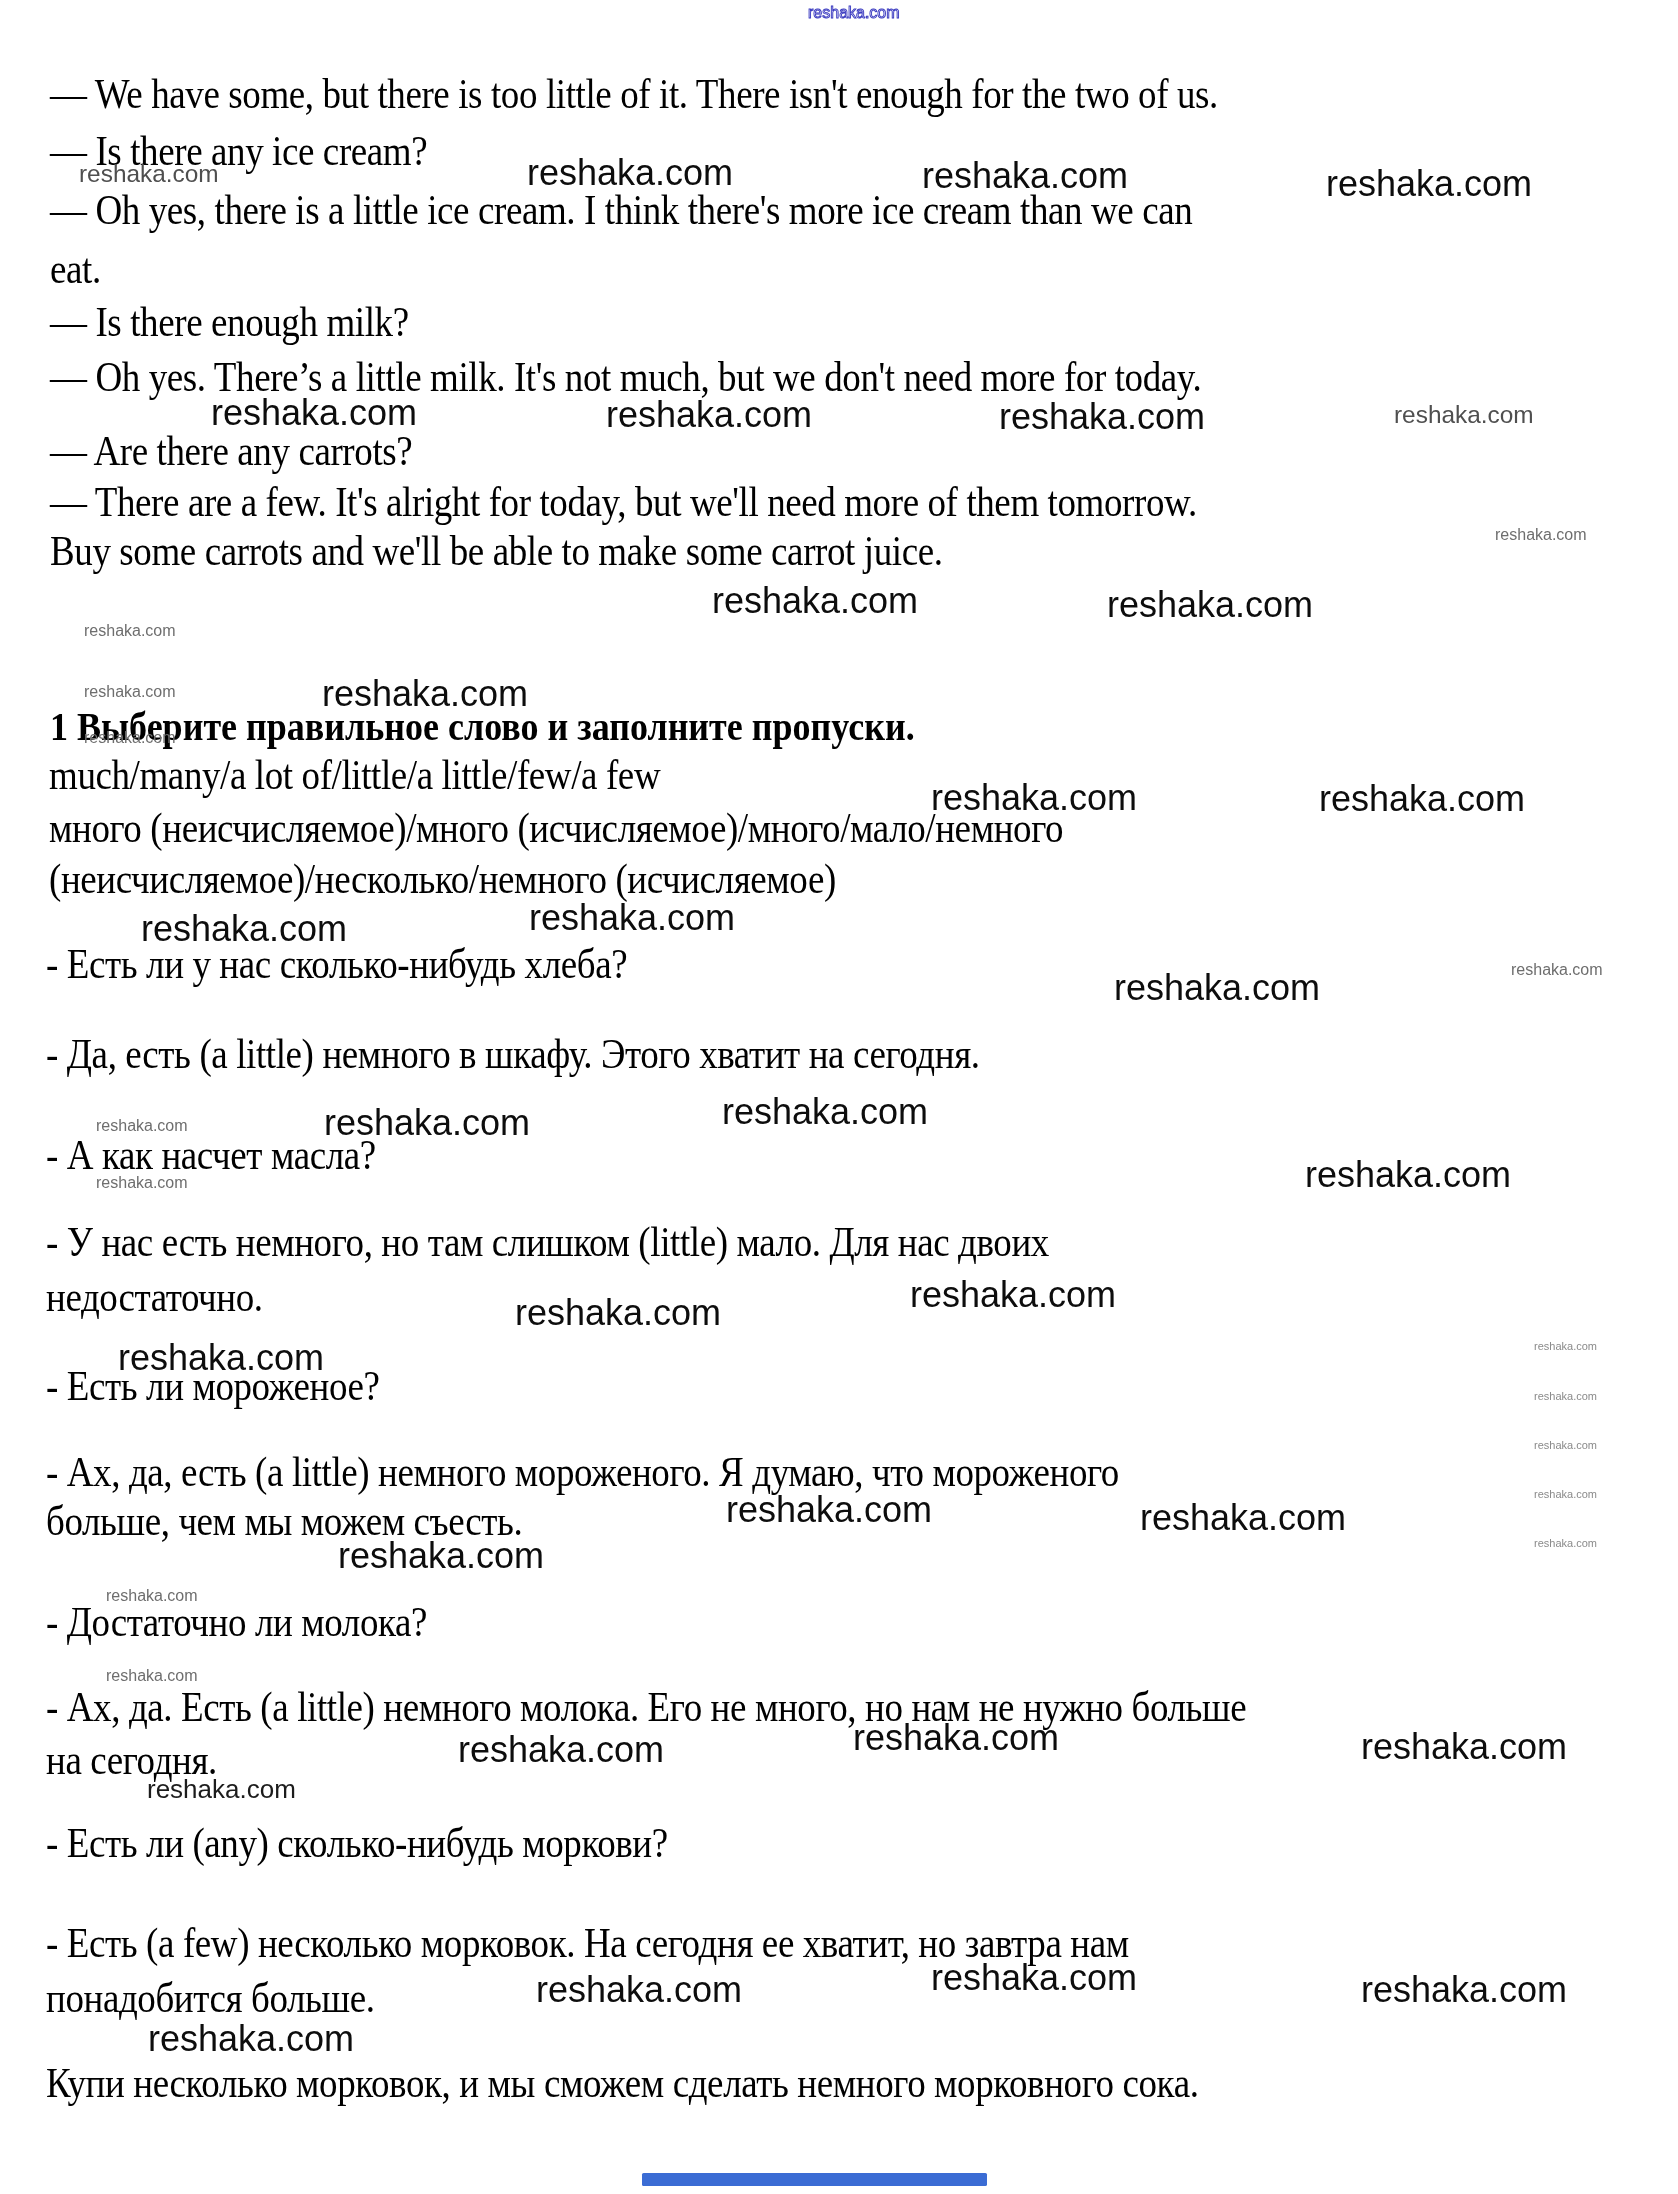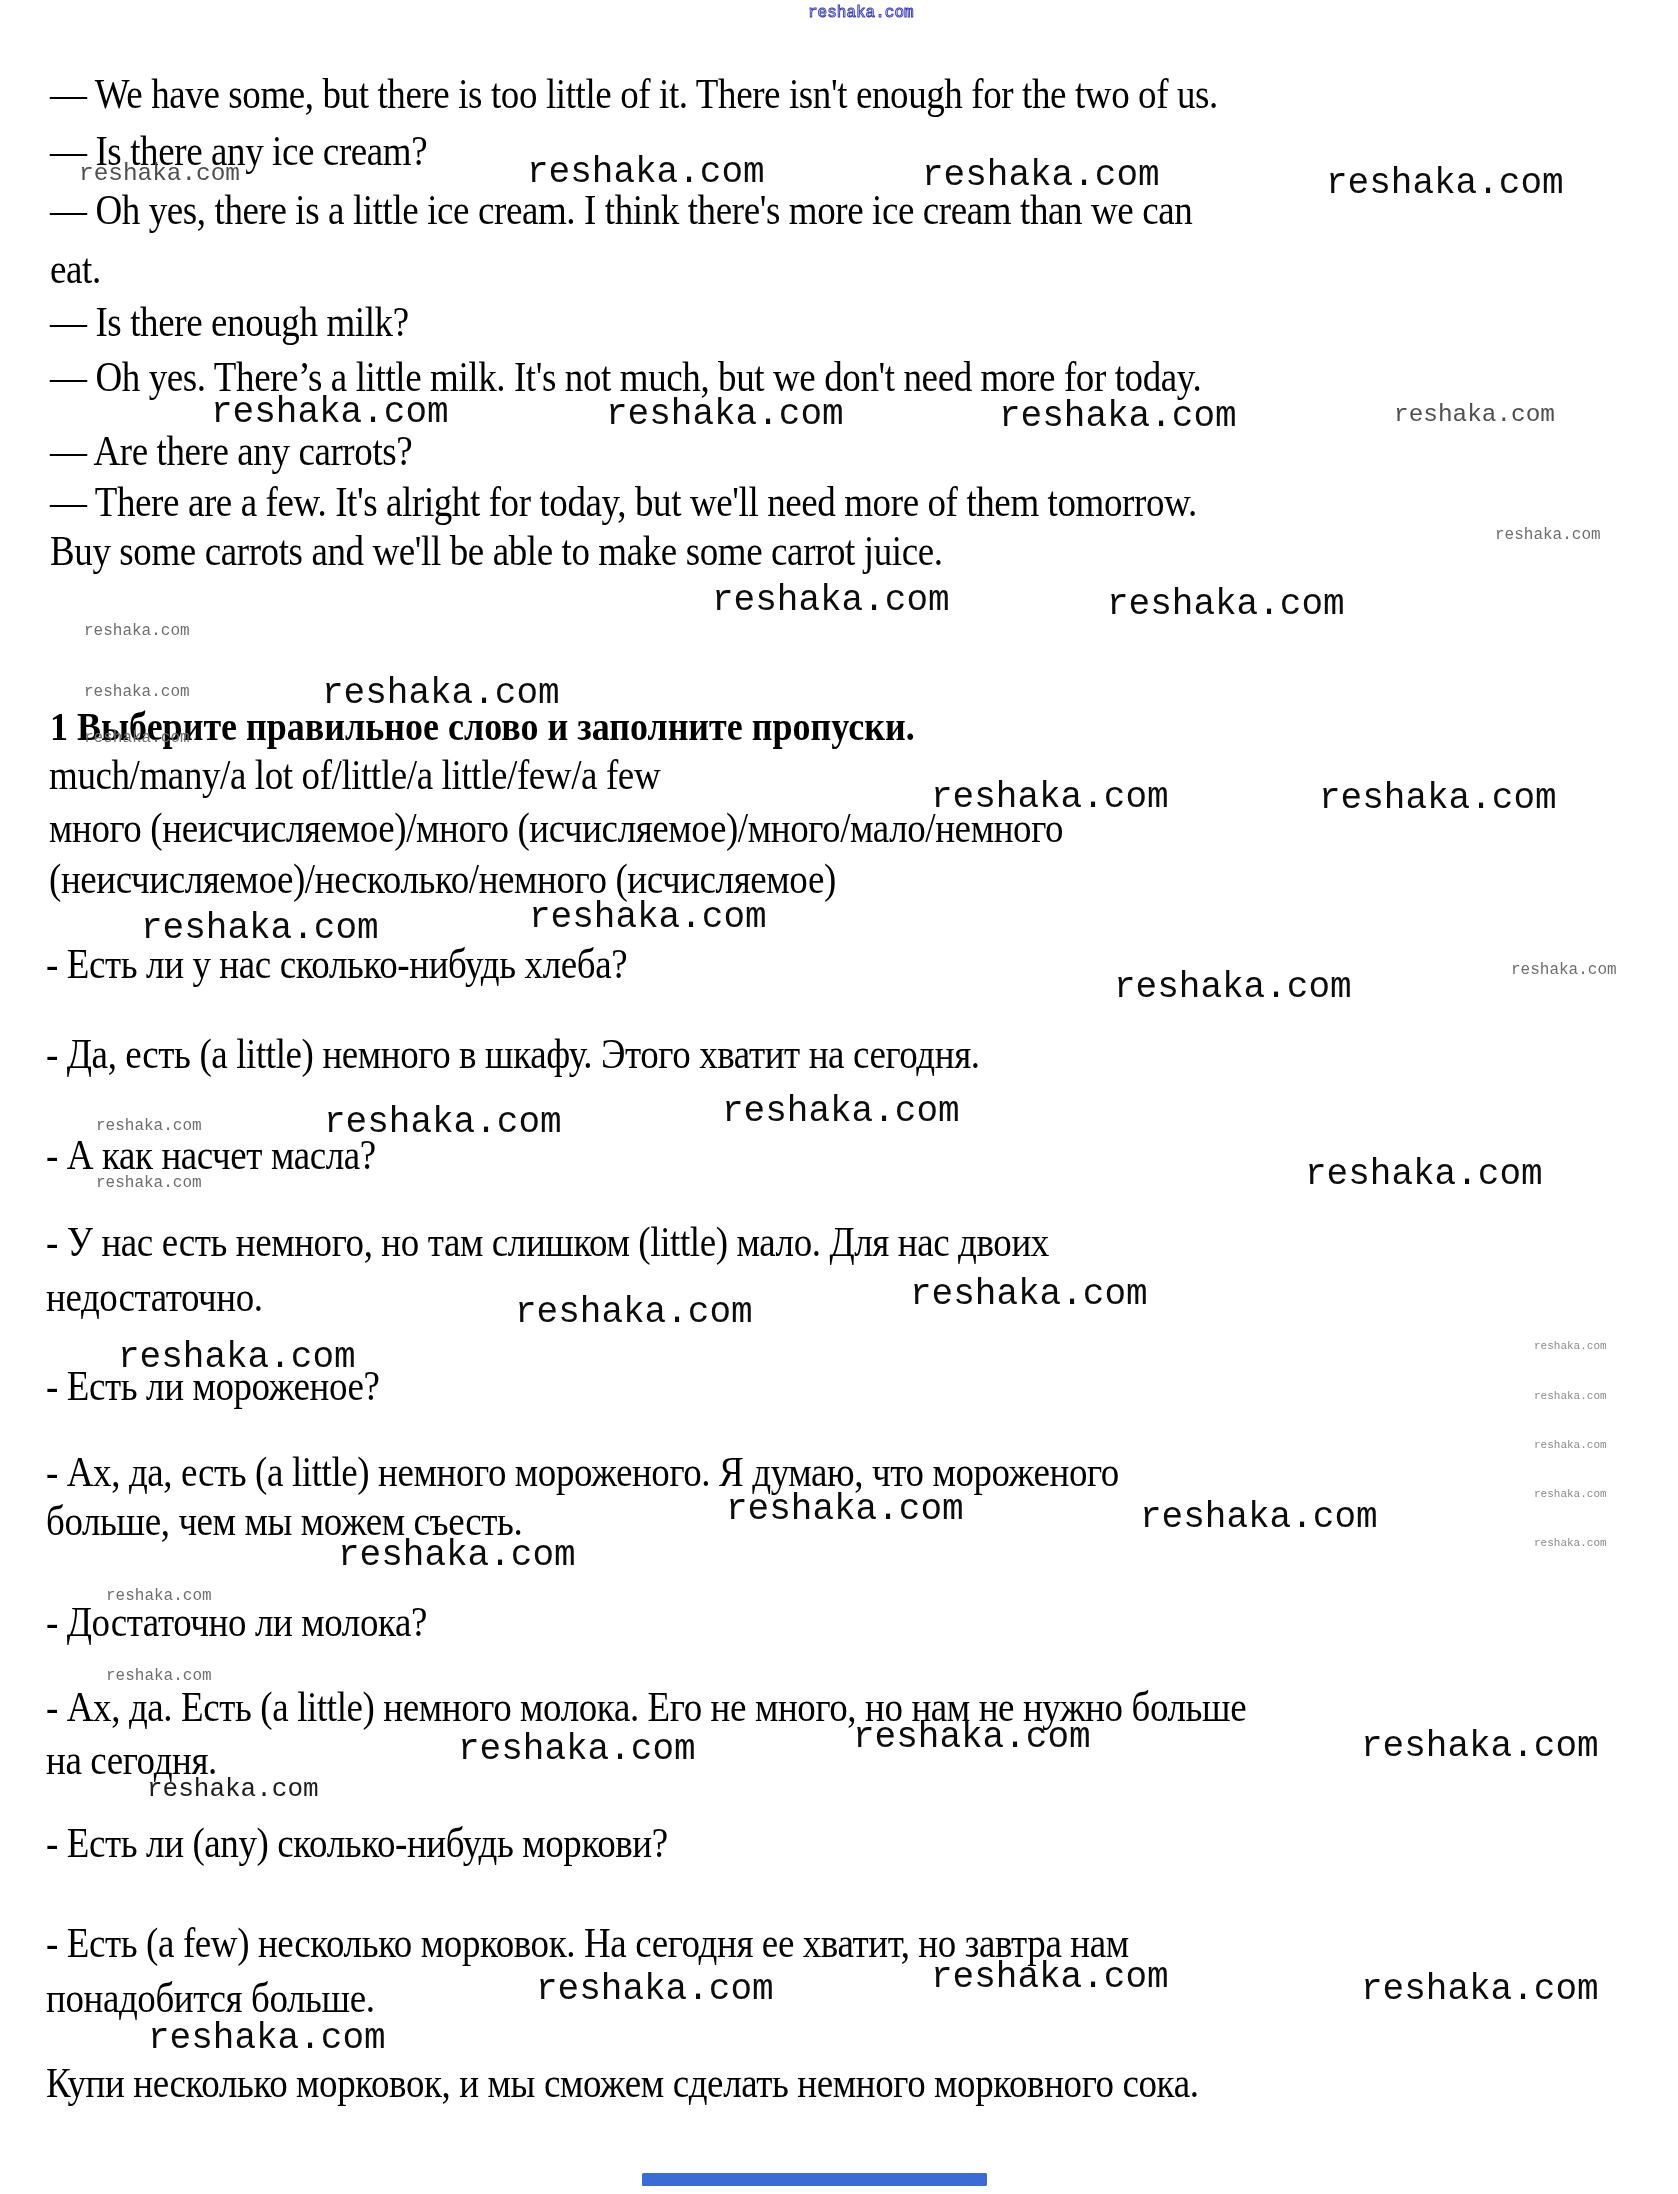--- a/index.html
+++ b/index.html
@@ -23,21 +23,21 @@
     transform-origin:left top;
   }
   .line.heading{
     font-weight:bold;
     font-size:36px;
     letter-spacing:0;
   }
   .wm{
     position:absolute;
     white-space:nowrap;
-    font-family:Liberation Mono, monospace;
+    font-family:Liberation Sans, sans-serif;
     line-height:1;
   }
   .wm.dark{ font-size:36px; color:#0d0d0d; }
   .wm.graymed{ font-size:24.4px; color:#4f4f4f; }
   .wm.med{ font-size:26px; color:#1c1c1c; }
   .wm.small{ font-size:16px; color:#6e6e6e; }
   .wm.tiny{ font-size:11px; color:#8a8a8a; }
   .wm.blue{
     font-size:16px;
     color:#ffffff;

